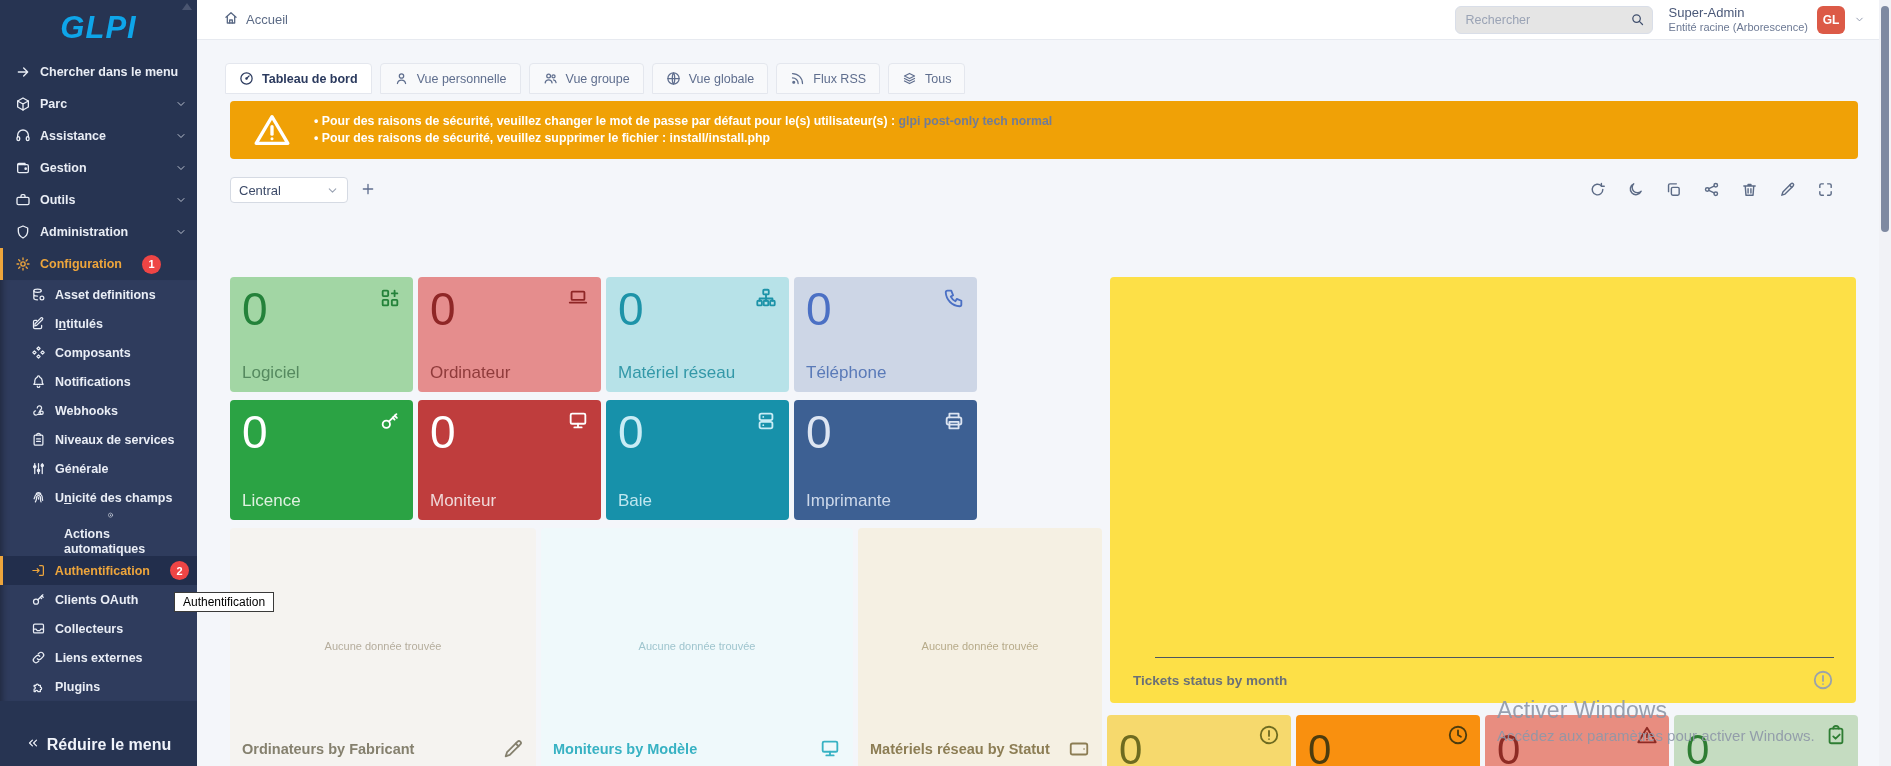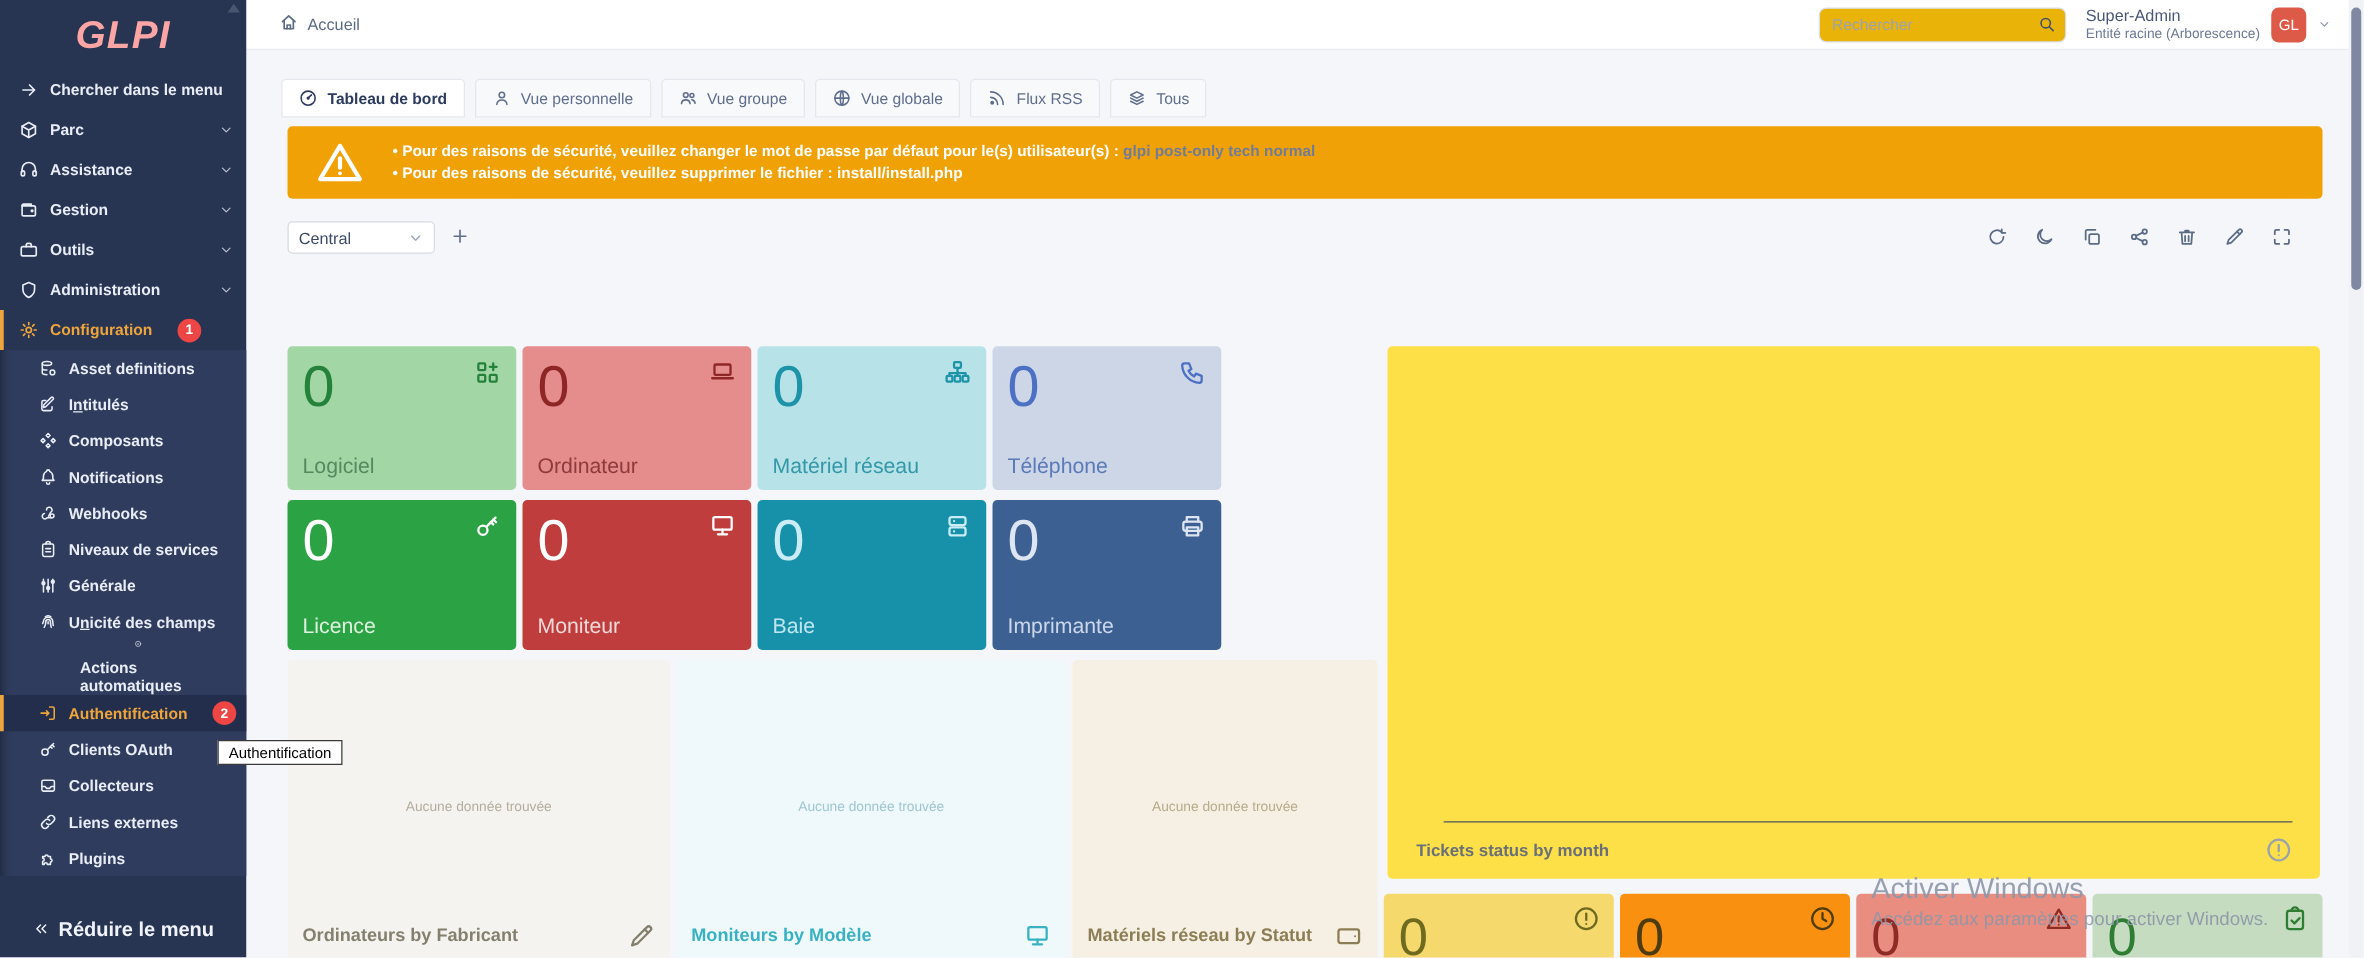--- a/index.html
+++ b/index.html
@@ -3,21 +3,21 @@
 <meta charset="utf-8">
 <style>
   * { box-sizing: border-box; margin: 0; padding: 0; }
   html,body { width:1891px; height:766px; overflow:hidden;
     font-family:"Liberation Sans", sans-serif; background:#f4f6fa; position:relative; }
 
   
   #sidebar { position:absolute; left:0; top:0; width:197px; height:766px;
     background:#273452; color:#e9edf5; z-index:5; }
   .logo { height:56px; display:flex; align-items:center; justify-content:center;
-    color:#fca5a5; font-size:31px; font-weight:bold; font-style:italic; letter-spacing:1px; }
+    color:#0ea5e9; font-size:31px; font-weight:bold; font-style:italic; letter-spacing:1px; }
   .side-item { height:32px; display:flex; align-items:center; gap:9px;
     padding:0 10px 0 15px; font-size:12.5px; font-weight:bold; cursor:pointer; }
   .side-item svg { flex:0 0 auto; }
   .side-item .lbl { white-space:nowrap; }
   .side-item .chev { margin-left:auto; opacity:.75; display:flex; }
   .side-item.cfg { color:#eda53c; border-left:3px solid #eda53c; padding-left:12px; }
   .badge { background:#ee4545; color:#fff; border-radius:50%; min-width:19px; height:19px;
     font-size:11px; display:flex; align-items:center; justify-content:center;
     font-weight:bold; margin-left:11px; font-style:normal; }
   #submenu { background:#2f3c5d; box-shadow: inset 9px 0 7px -7px rgba(0,0,0,.35); }
@@ -36,30 +36,30 @@
     border-bottom:7px solid #4a5570; }
 
   
   #topbar { position:absolute; left:197px; top:0; width:1682px; height:40px;
     background:#fff; border-bottom:1px solid #e7eaf0; display:flex; align-items:center;
     padding:0 14px 0 26px; z-index:3; }
   .crumb { display:flex; align-items:center; gap:7px; color:#5c6b86; font-size:13px; cursor:pointer; }
   .tb-spacer { flex:1; }
   .searchbox { position:relative; width:198px; height:28px; margin-right:16px; }
   .searchbox input { width:100%; height:100%; border:1px solid #d9dee8; border-radius:6px;
-    padding:0 30px 0 10px; font-size:12.5px; color:#3c4a68; background:#eab308; outline:none;
+    padding:0 30px 0 10px; font-size:12.5px; color:#3c4a68; background:#e5e5e5; outline:none;
     font-family:"Liberation Sans", sans-serif; }
   .searchbox input::placeholder { color:#9aa3b5; }
   .searchbox .s-icon { position:absolute; right:8px; top:6px; color:#41506e; display:flex; }
   .userblock { display:flex; align-items:center; gap:9px; cursor:pointer; }
   .utext { text-align:left; line-height:1.25; }
   .uname { font-size:13px; color:#4a5878; }
   .uent  { font-size:11px; color:#6c7994; }
   .avatar { width:28px; height:28px; border-radius:6px; color:#fff; font-size:12px;
-    font-weight:normal; display:flex; align-items:center; justify-content:center; }
+    font-weight:bold; display:flex; align-items:center; justify-content:center; }
   .uchev { color:#8a93a8; display:flex; }
 
   
   #main { position:absolute; left:197px; top:40px; width:1682px; height:726px; overflow:hidden; }
   #tabs { position:absolute; left:28px; top:23px; display:flex; gap:8px; }
   .tab { height:31px; padding:0 13px; display:flex; align-items:center; gap:8px;
     font-size:12.5px; color:#5f6e8e; background:#f8f9fb; border:1px solid #e4e7ee;
     border-radius:4px 4px 0 0; cursor:pointer; white-space:nowrap; }
   .tab.active { background:#fff; color:#2b3a5e; font-weight:bold; }
 

